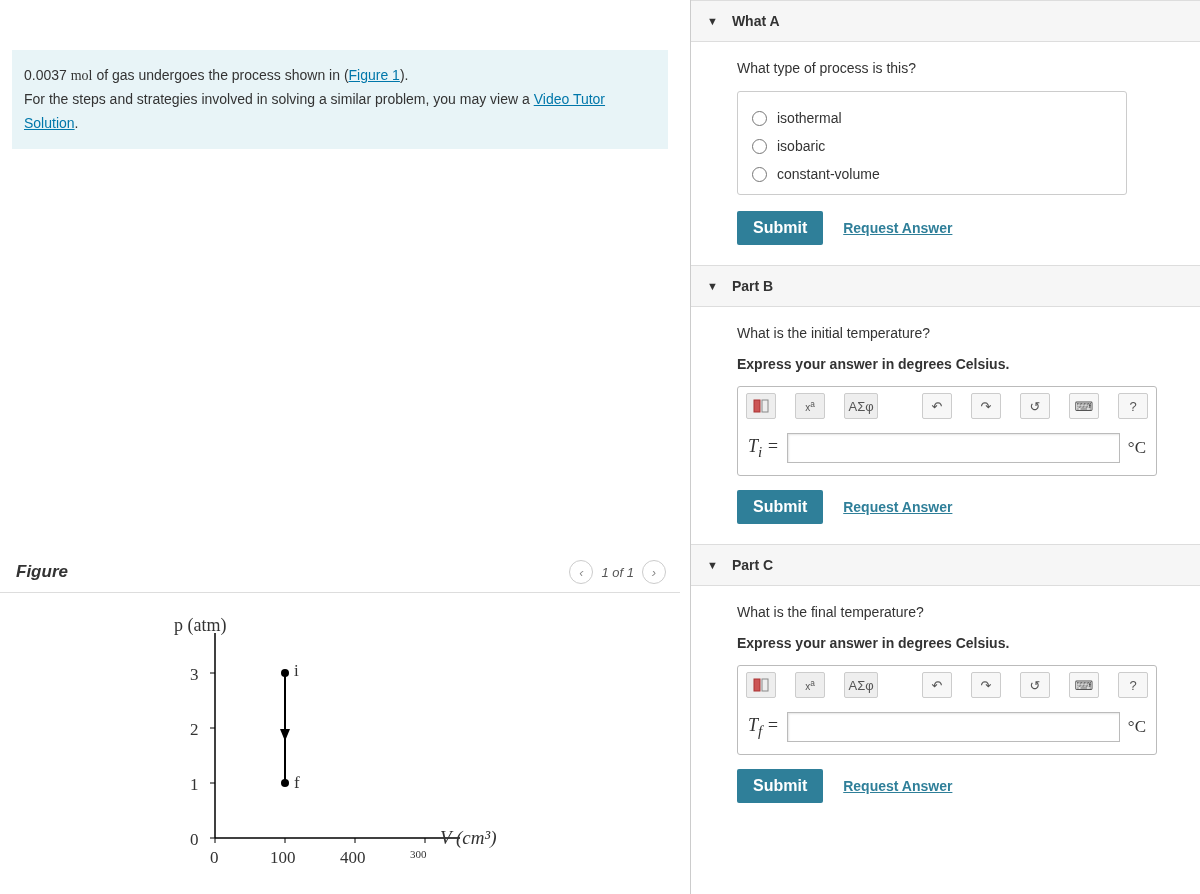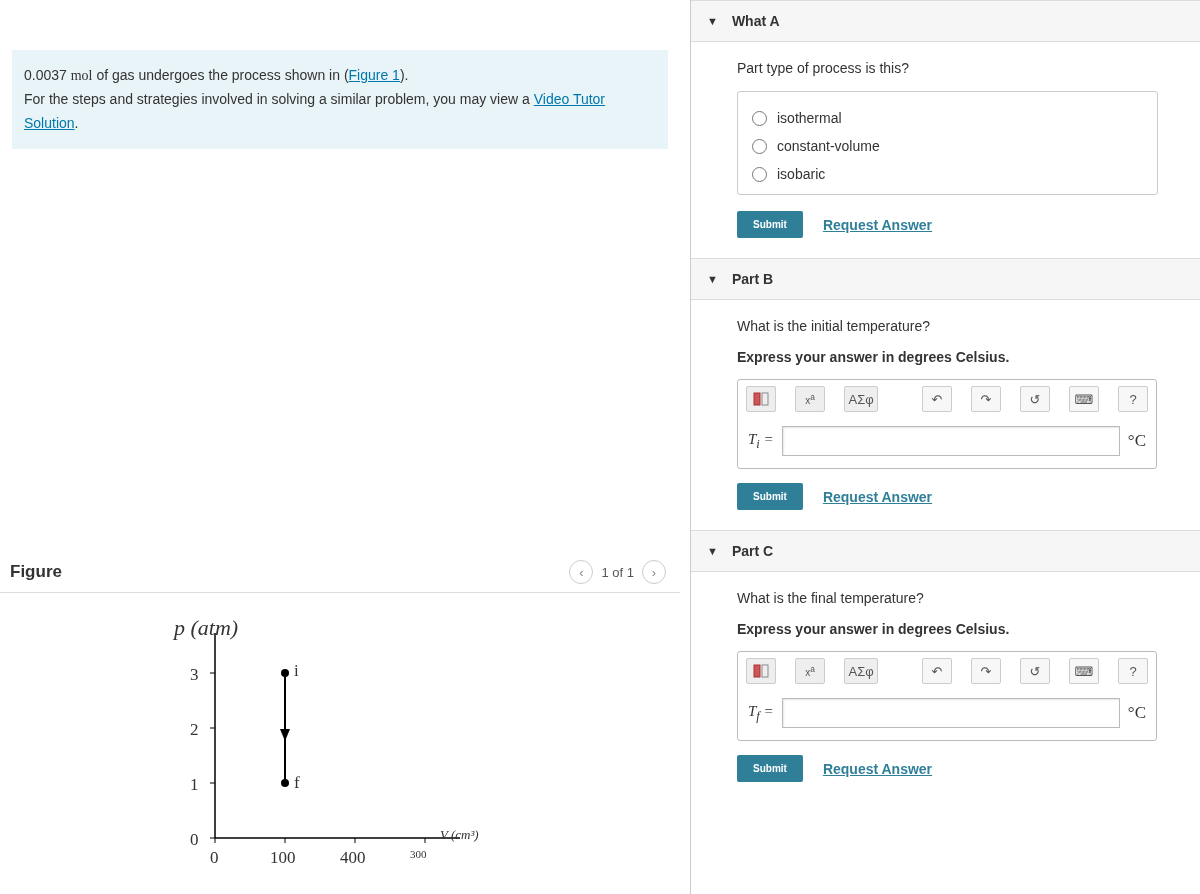--- a/index.html
+++ b/index.html
@@ -29,22 +29,23 @@
   .problem-box a { color: #0077aa; text-decoration: underline; text-align: right; }
   .figure-section {
     position: absolute;
     left: 0;
     top: 560px;
     width: 680px;
   }
   .figure-header {
     display: flex;
     align-items: center;
-    padding: 0 14px 8px 10px;
+    padding: 0 14px 8px 16px;
     border-bottom: 1px solid #ddd;
+    font-style: italic;
   }
   .figure-title {
     font-size: 17px;
     font-weight: bold;
     color: #333;
     flex: 1;
   }
   .pager {
     display: flex;
     align-items: center;
@@ -93,21 +94,21 @@
   }
   .part-body {
     padding: 16px 30px 20px 46px;
   }
   .question-text { margin-bottom: 12px; line-height: 1.5; }
   .instruction { font-weight: bold; margin-bottom: 14px; }
   .radio-box {
     border: 1px solid #ccc;
     border-radius: 3px;
     padding: 12px 14px 6px 14px;
-    width: 421px;
+    width: 390px;
     margin-bottom: 16px;
   }
   .radio-row {
     display: flex;
     align-items: center;
     gap: 10px;
     padding: 6px 0;
   }
   .radio-row input[type=radio] {
     width: 15px; height: 15px;
@@ -116,21 +117,21 @@
     display: flex;
     align-items: center;
     gap: 20px;
   }
   .btn-submit {
     background: #2f7f99;
     color: #fff;
     border: none;
     padding: 8px 16px;
     font-weight: bold;
-    font-size: 10px;
+    font-size: 16px;
     border-radius: 2px;
     cursor: pointer;
   }
   .req-answer {
     color: #2f7f99;
     font-weight: bold;
     text-decoration: underline;
     font-size: 14px;
     cursor: pointer;
   }
@@ -164,21 +165,21 @@
   .tool-spacer { width: 6px; }
   .answer-row {
     display: flex;
     align-items: center;
     padding: 8px 10px 12px 10px;
     gap: 8px;
   }
   .var-label {
     font-family: 'Times New Roman', serif;
     font-style: italic;
-    font-size: 15px;
+    font-size: 18px;
     white-space: nowrap;
   }
   .answer-input {
     flex: 1;
     height: 30px;
     border: 1px solid #bbb;
     box-shadow: inset 1px 1px 2px rgba(0,0,0,.1);
     padding: 0 6px;
     font-size: 14px;
   }
@@ -228,22 +229,22 @@
         <line x1="265" y1="215" x2="265" y2="220" stroke="#000"></line>
 
         <line x1="125" y1="50" x2="125" y2="160" stroke="#000" stroke-width="2"></line>
 
         <polygon points="125,118 120,106 130,106" fill="#000"></polygon>
 
         <circle cx="125" cy="50" r="4" fill="#000"></circle>
         <circle cx="125" cy="160" r="4" fill="#000"></circle>
       </svg>
       
-      <div style="position:absolute;left:14px;top:-8px;font-style:italic;font-size:22px;">p (atm)</div>
-      <div style="position:absolute;left:280px;top:204px;font-style:italic;font-size:13px;">V (cm³)</div>
+      <div style="position:absolute;left:14px;top:-8px;font-size:18px;">p (atm)</div>
+      <div style="position:absolute;left:280px;top:204px;font-style:italic;font-size:19px;">V (cm³)</div>
       <div style="position:absolute;left:30px;top:42px;font-size:17px;">3</div>
       <div style="position:absolute;left:30px;top:97px;font-size:17px;">2</div>
       <div style="position:absolute;left:30px;top:152px;font-size:17px;">1</div>
       <div style="position:absolute;left:30px;top:207px;font-size:17px;">0</div>
       <div style="position:absolute;left:50px;top:225px;font-size:17px;">0</div>
       <div style="position:absolute;left:110px;top:225px;font-size:17px;">100</div>
       <div style="position:absolute;left:180px;top:225px;font-size:17px;">400</div>
       <div style="position:absolute;left:250px;top:225px;font-size:11px;">300</div>
       <div style="position:absolute;left:134px;top:38px;font-size:17px;">i</div>
       <div style="position:absolute;left:134px;top:150px;font-size:17px;">f</div>
@@ -251,33 +252,33 @@
   </div>
 </div>
 
 <div class="right-pane">
 
   <div class="part-header">
     <span class="caret">▼</span>
     <span>What A</span>
   </div>
   <div class="part-body">
-    <div class="question-text">Part type of process is this?</div>
+    <div class="question-text">What type of process is this?</div>
     <div class="radio-box">
       <label class="radio-row">
         <input type="radio" name="pa" style="">
         <span>isothermal</span>
       </label>
       <label class="radio-row">
         <input type="radio" name="pa" style="">
-        <span>constant-volume</span>
+        <span>isobaric</span>
       </label>
       <label class="radio-row">
         <input type="radio" name="pa" style="">
-        <span>isobaric</span>
+        <span>constant-volume</span>
       </label>
     </div>
     <div class="submit-row">
       <button class="btn-submit">Submit</button>
       <span class="req-answer">Request Answer</span>
     </div>
   </div>
 
   <div class="part-header">
     <span class="caret">▼</span>

